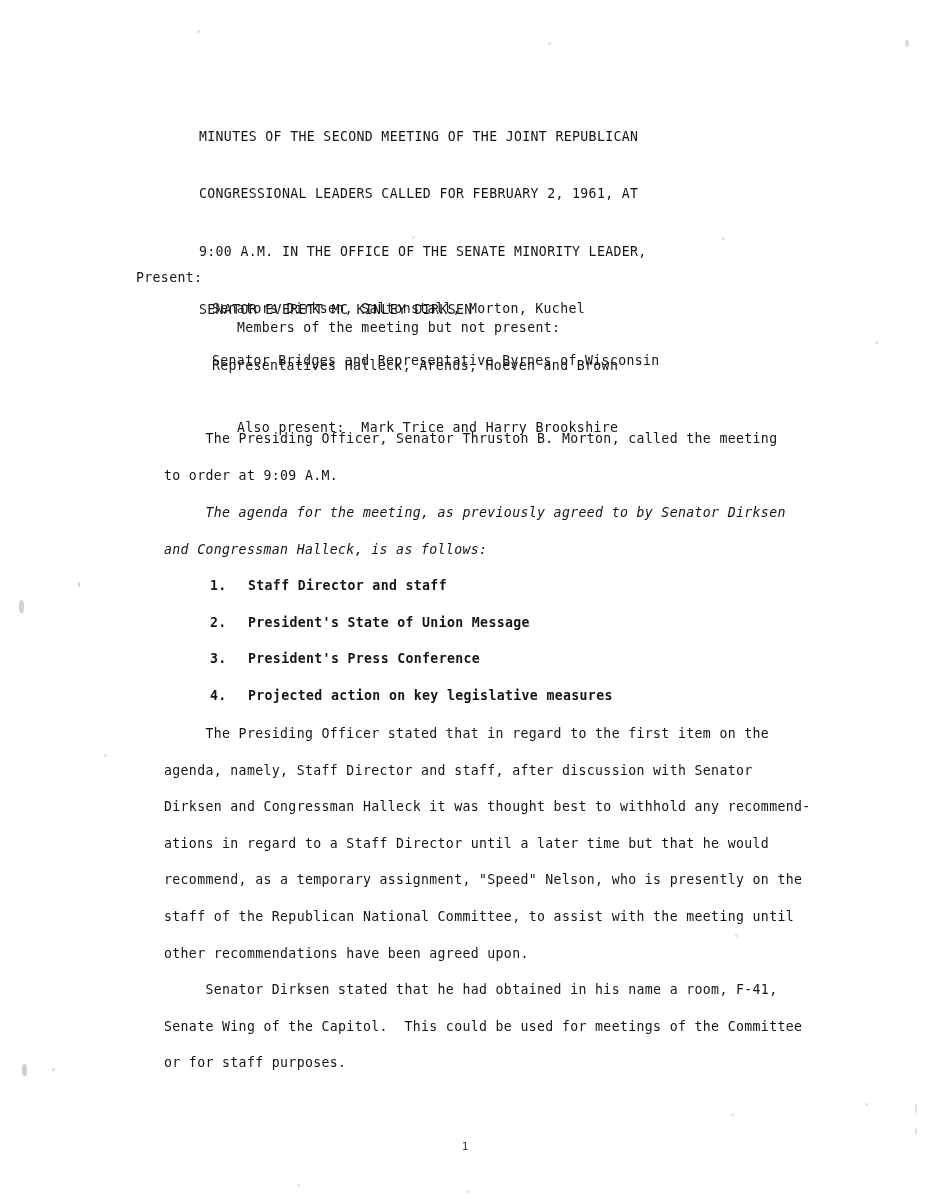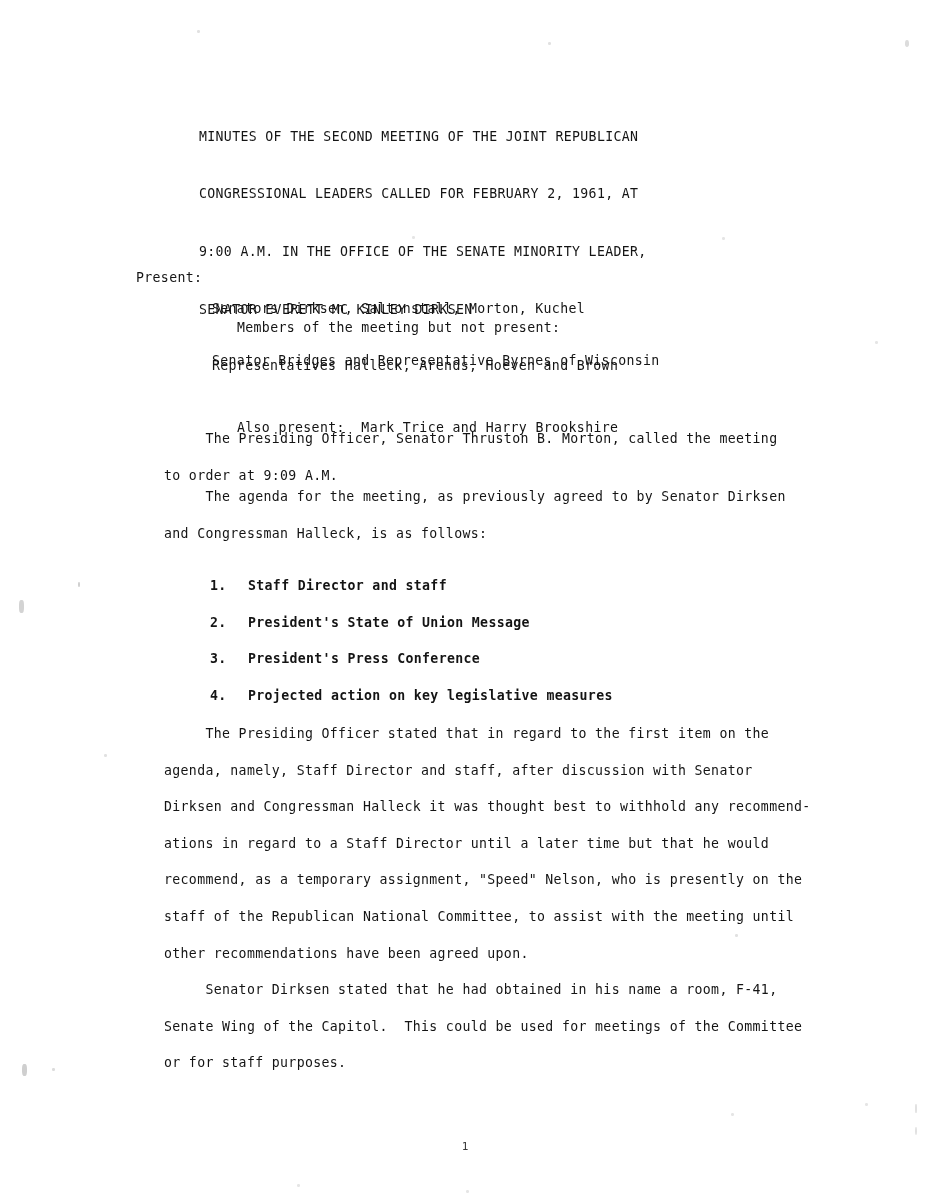--- a/index.html
+++ b/index.html
@@ -92,21 +92,21 @@
     line-height: 36.6px;
     letter-spacing: 0.35px;
   }
   .body-block .ln {
     white-space: pre;
     display: block;
     height: 36.6px;
     margin-left: 28px;
   }
   .p1 { top: 421px; }
-  .p2 { top: 479px; }
+  .p2 { top: 495px; font-style: italic; }
   .p3 { top: 716px; }
   .p4 { top: 972px; }
 
   
   .agenda {
     position: absolute;
     left: 210px;
     top: 568px;
     font-size: 13.2px;
     line-height: 36.6px;

